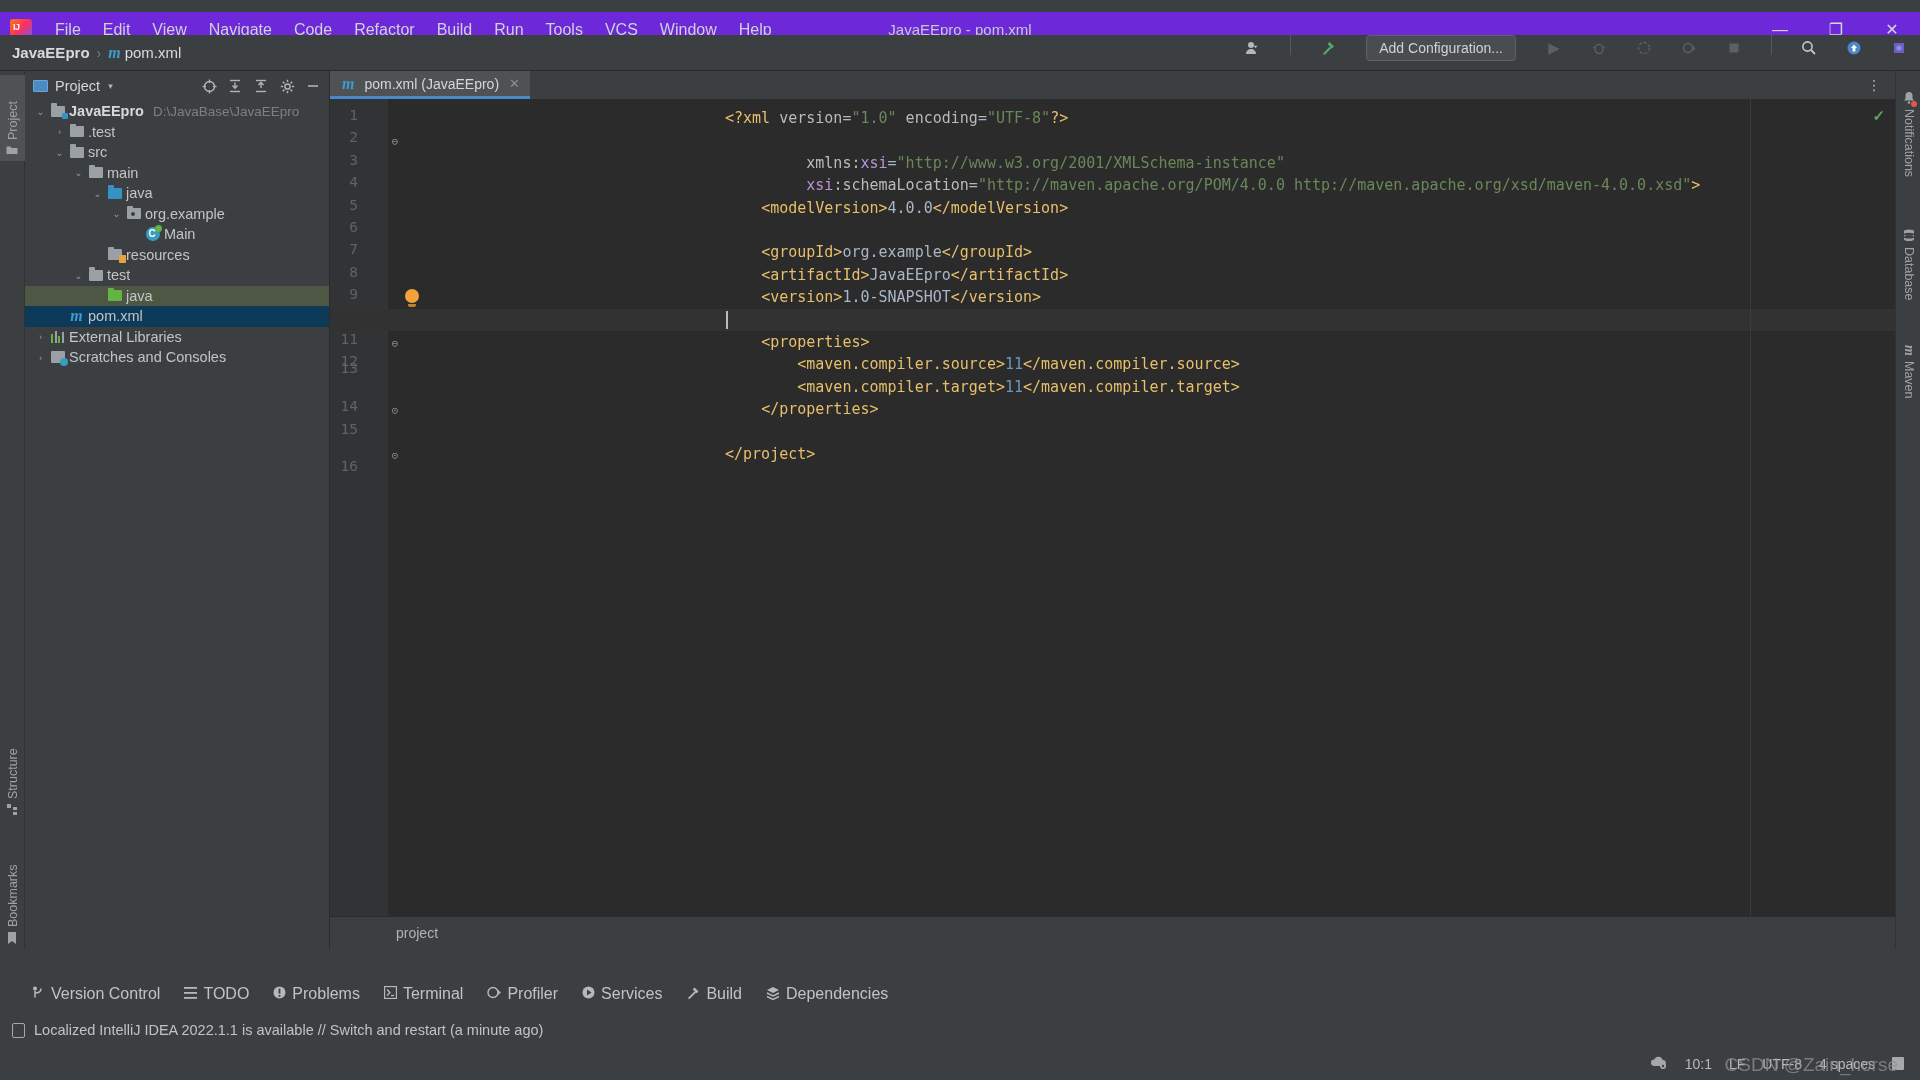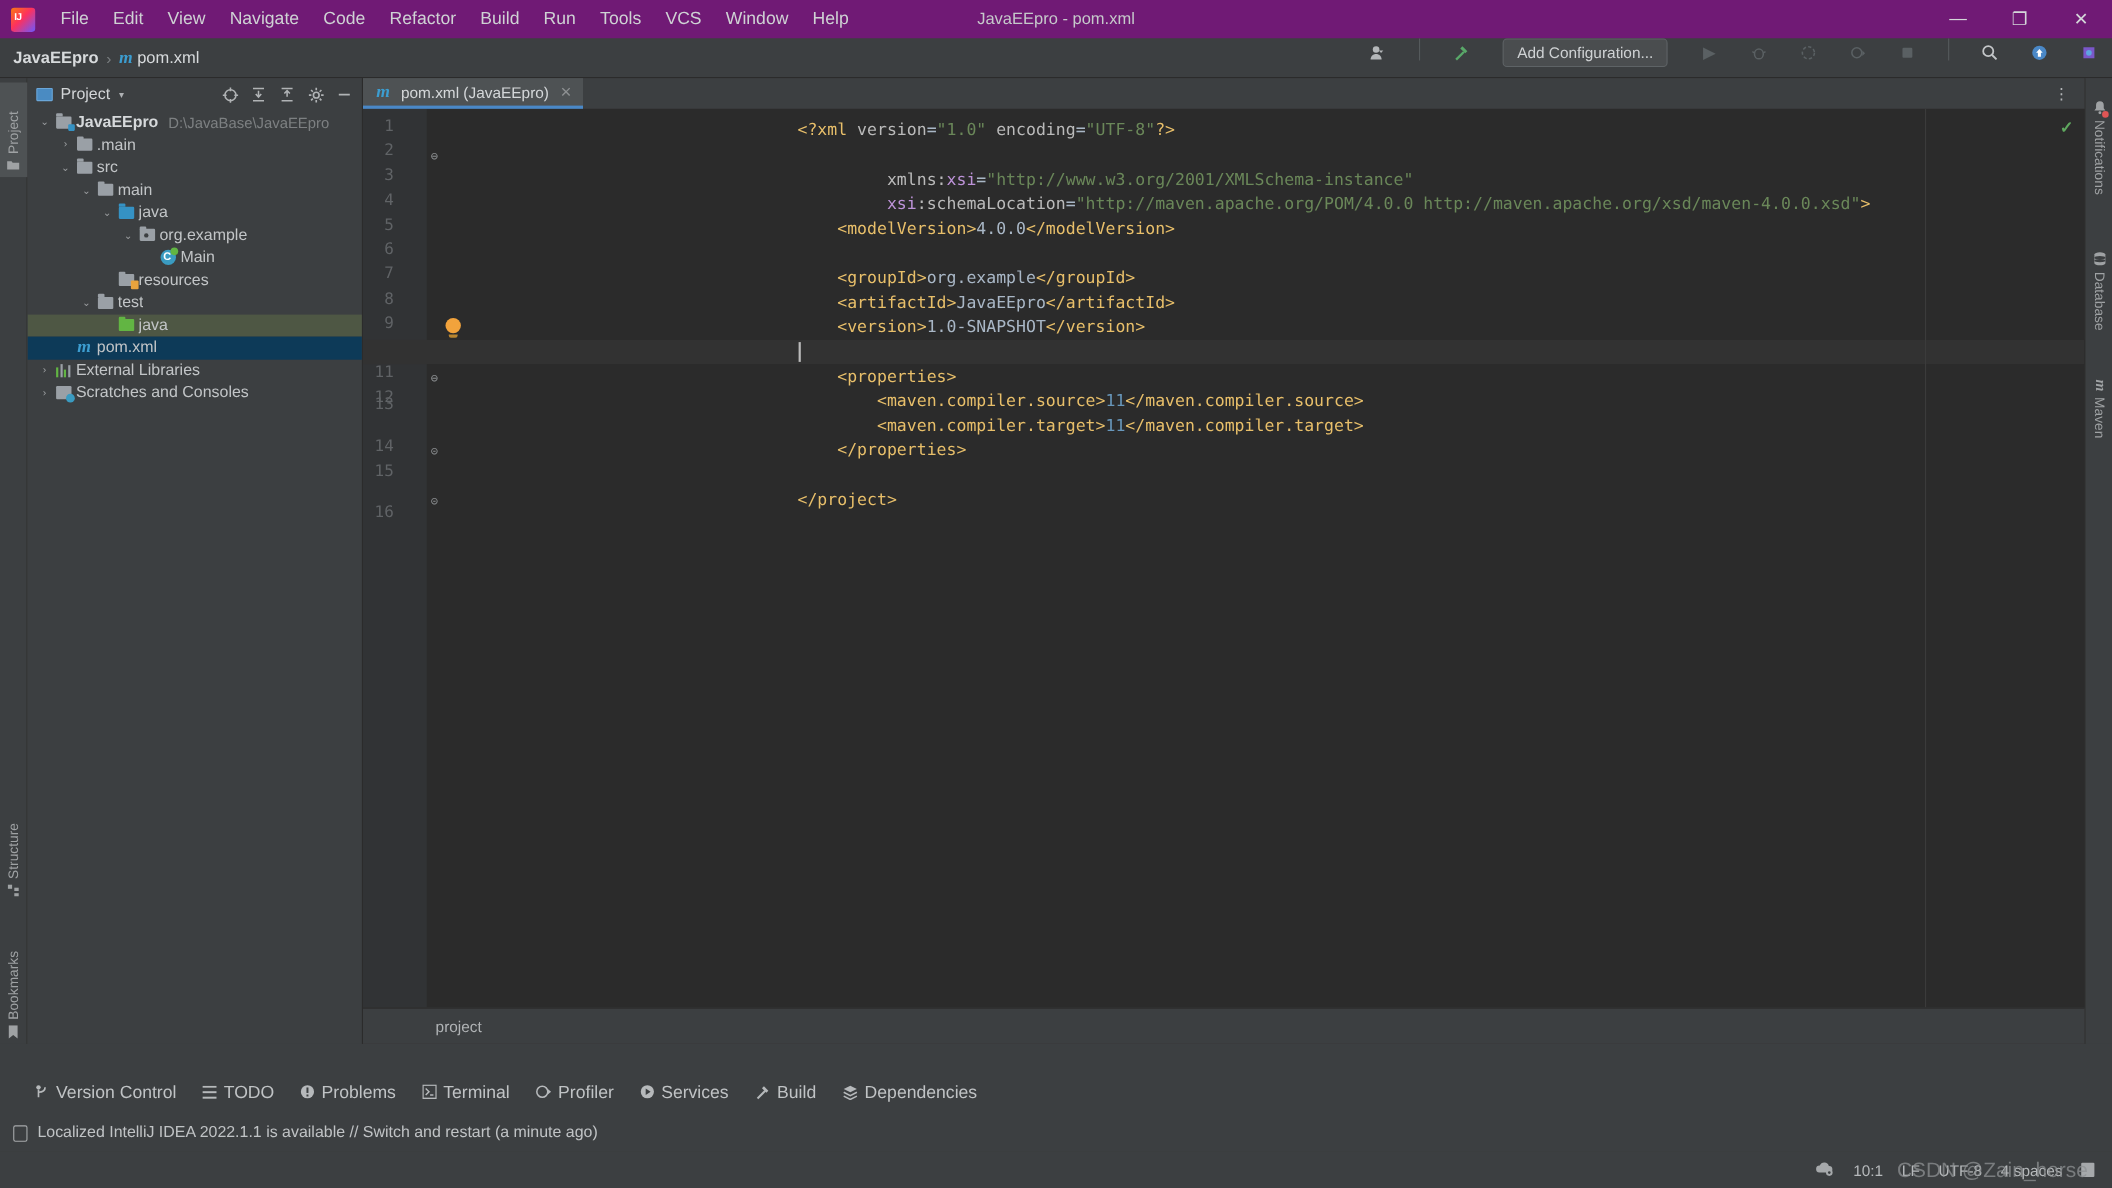--- a/index.html
+++ b/index.html
@@ -1,22 +1,22 @@
 <!DOCTYPE html>
 <html><head>
 <meta charset="utf-8">
 <style>
   * { margin:0; padding:0; box-sizing:border-box; }
   html,body { width:1920px; height:1080px; overflow:hidden; background:#3c3f41;
     font-family:"Liberation Sans", sans-serif; color:#bbbbbb; }
   body { position:relative; -webkit-font-smoothing:antialiased; }
 
   
-  #titlebar { position:absolute; left:0; top:0; width:1920px; height:35px;
-    background:#701a75; display:flex; align-items:center; }
+  #titlebar { position:absolute; left:0; top:12px; width:1920px; height:35px;
+    background:#6d28d9; display:flex; align-items:center; }
   #app-logo { width:22px; height:22px; margin:0 12px 0 10px; border-radius:3px;
     background:linear-gradient(135deg,#f97a12 0%,#fe315d 45%,#6b57ff 100%);
     position:relative; flex:0 0 auto; }
   #app-logo:after { content:"IJ"; position:absolute; left:3px; top:3px; font-size:9px;
     font-weight:bold; color:#fff; letter-spacing:-0.5px; }
   .menu-item { font-size:16px; color:#cfd2d4; padding:4px 11px; cursor:default;
     white-space:nowrap; }
   #win-title { position:absolute; left:0; right:0; text-align:center; font-size:15px;
     color:#c6c9cb; pointer-events:none; }
   #win-controls { position:absolute; right:0; top:0; height:35px; display:flex;
@@ -379,21 +379,21 @@
           </span>
         </span>
         <span class="tlabel bold">JavaEEpro</span>
         <span class="tpath">D:\JavaBase\JavaEEpro</span>
       </div>
       <div class="trow" style="padding-left: 27px;">
         <span class="tarrow">›</span>
         <span class="ticon">
           <span class="fi grey"></span>
         </span>
-        <span class="tlabel">.main</span>
+        <span class="tlabel">.test</span>
       </div>
       <div class="trow" style="padding-left: 27px;">
         <span class="tarrow">⌄</span>
         <span class="ticon">
           <span class="fi grey"></span>
         </span>
         <span class="tlabel">src</span>
       </div>
       <div class="trow" style="padding-left: 46px;">
         <span class="tarrow">⌄</span>

